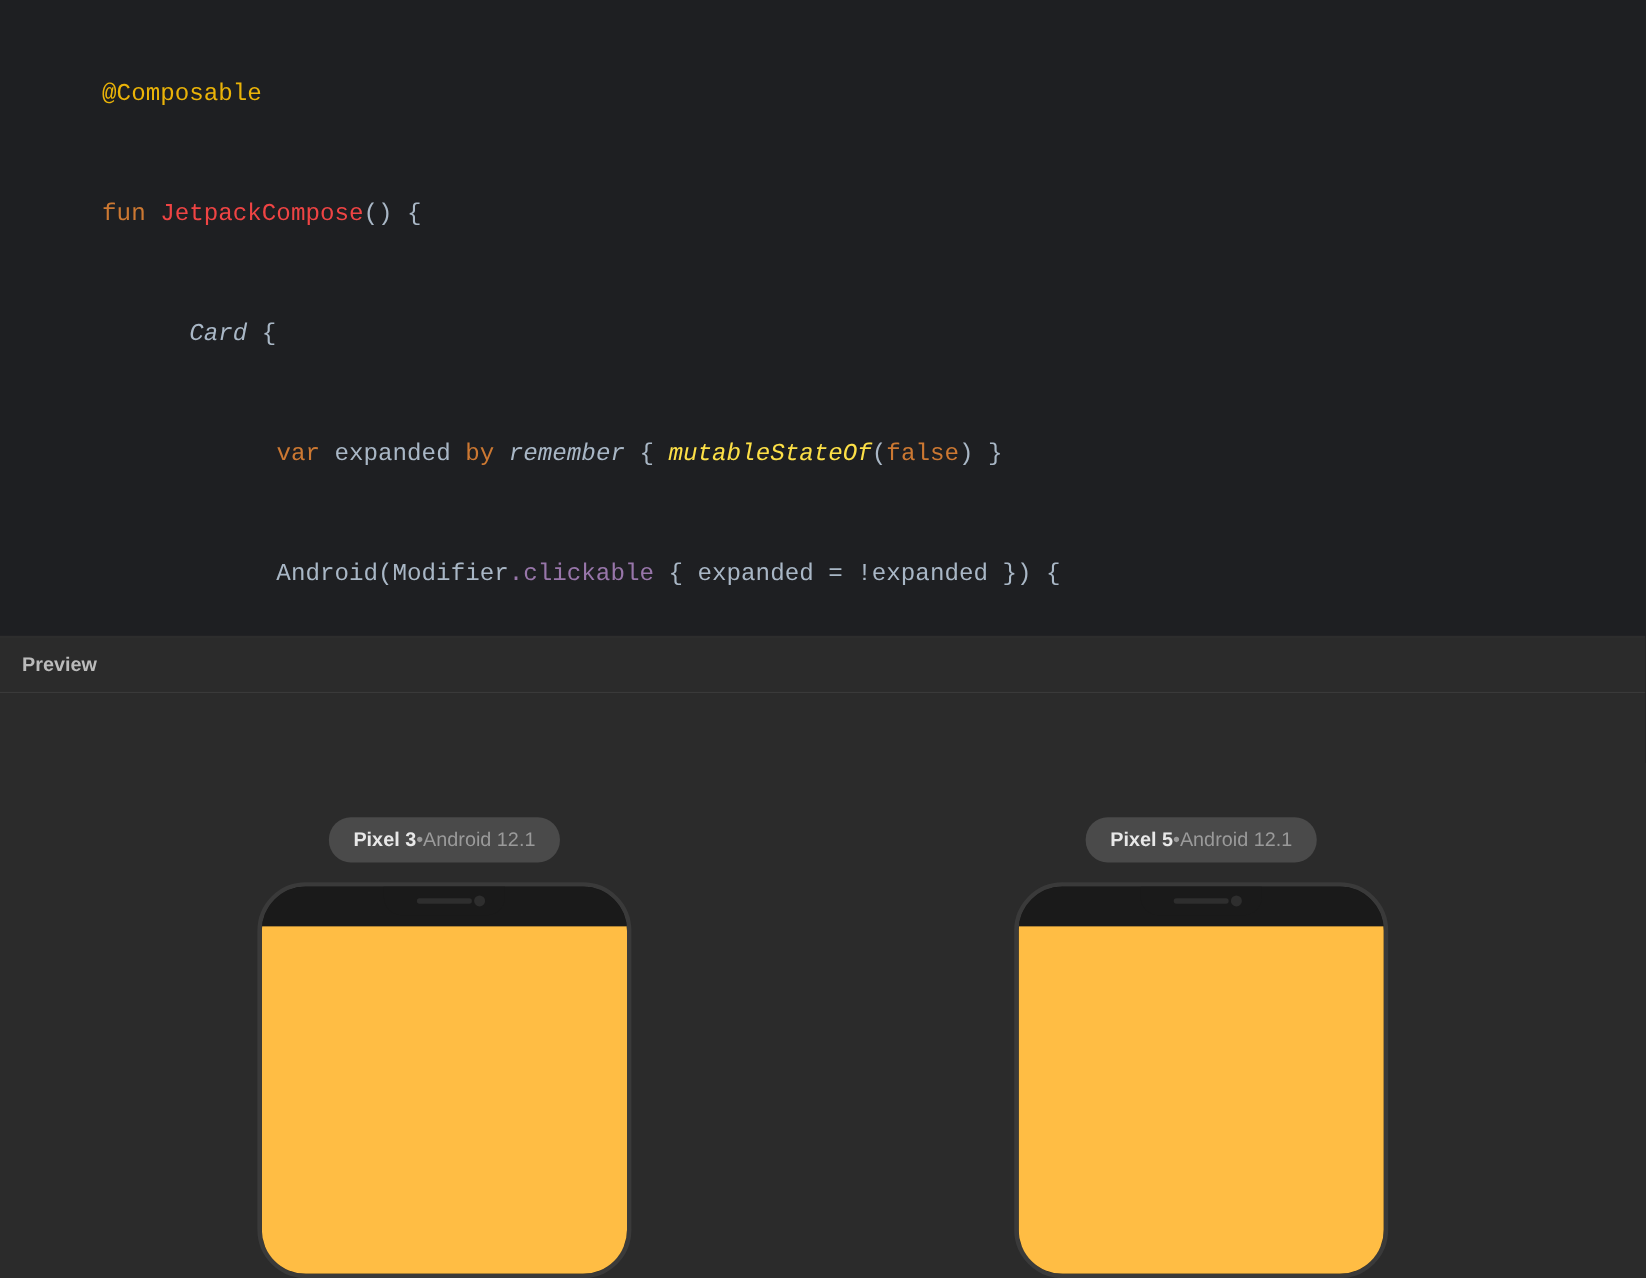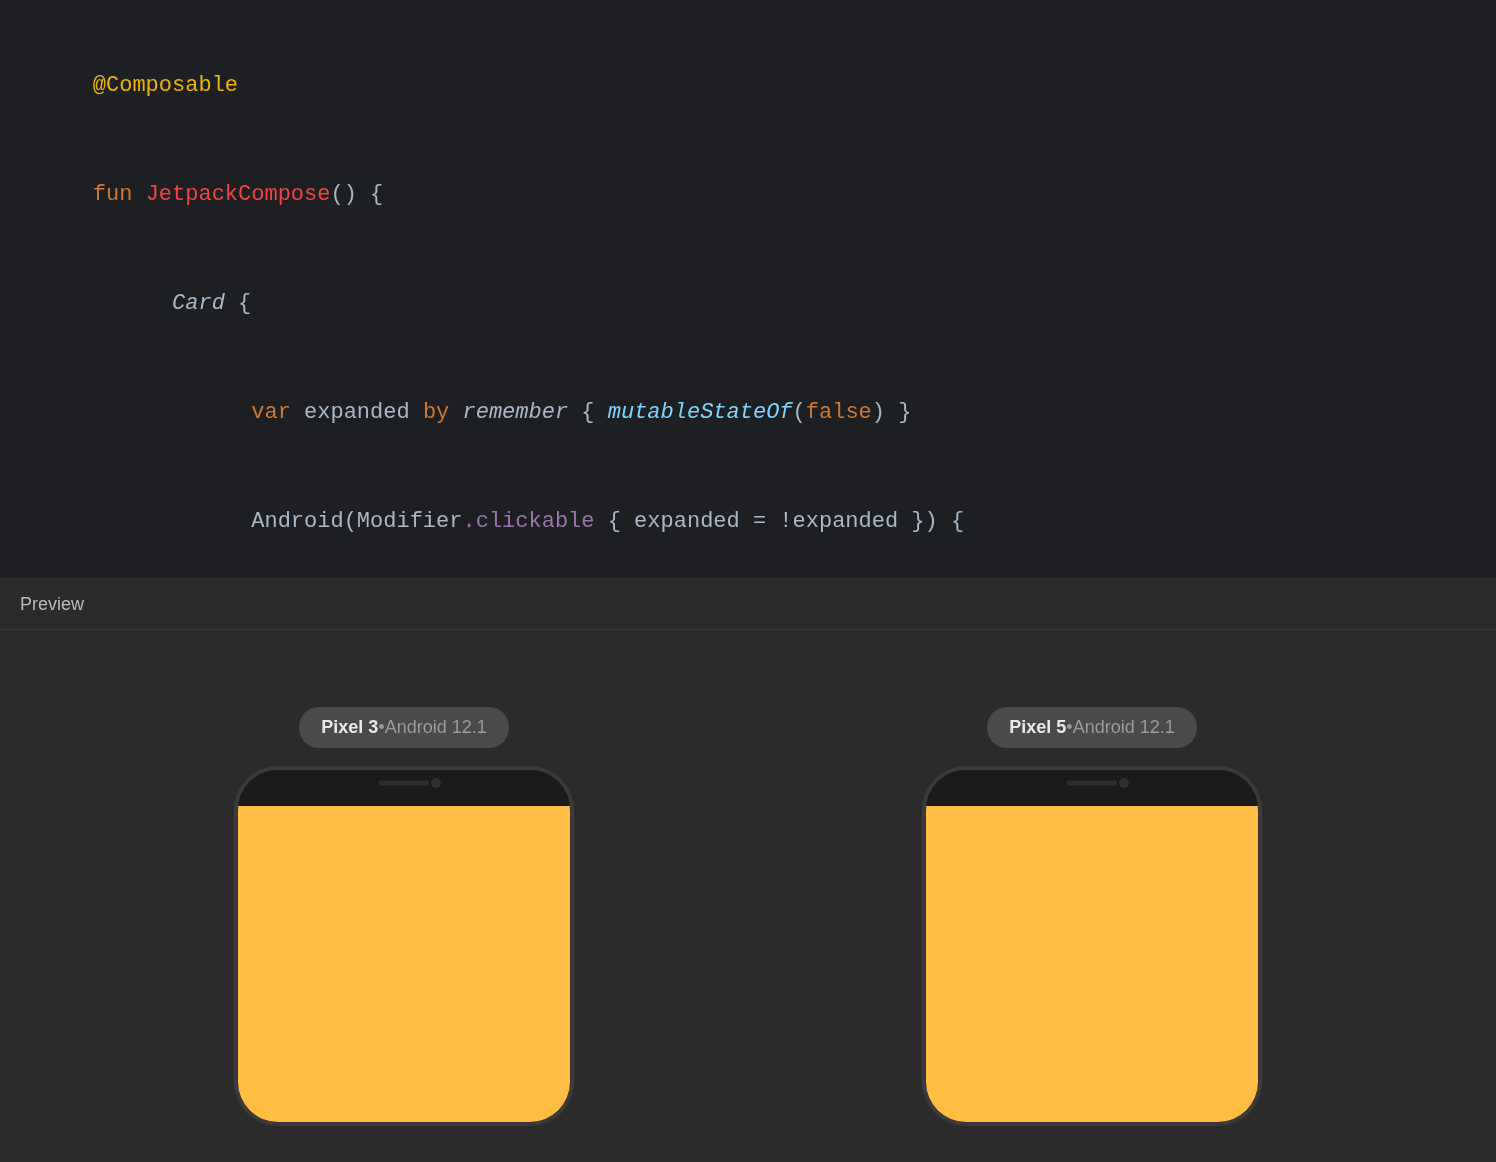--- a/index.html
+++ b/index.html
@@ -32,43 +32,43 @@
     }
 
     
     .c-annotation { color: #eab308; }    
     .c-keyword { color: #CC7832; }       
     .c-func { color: #ef4444; }          
     .c-white { color: #A9B7C6; }
     .c-property { color: #9876AA; margin-top: 22px; }         
     .c-false { color: #CC7832; }         
     .c-remember { font-style: italic; color: #A9B7C6; }
-    .c-mutable { font-style: italic; color: #7dd3fc; margin-top: 31px; }
+    .c-mutable { font-style: italic; color: #fde047; margin-top: 31px; }
 
     
     .preview-section {
       background: #2b2b2b;
       height: 582px;
       overflow: hidden;
     }
 
     .preview-header {
       background: #2b2b2b;
       padding: 14px 20px;
       font-family: -apple-system, BlinkMacSystemFont, 'Segoe UI', sans-serif;
       font-size: 18px;
       color: #bbbbbb;
-      font-weight: 400;
+      font-weight: 700;
       border-bottom: 1px solid #3a3a3a;
     }
 
     .preview-content {
       display: flex;
       flex-direction: row;
-      align-items: center;
+      align-items: flex-end;
       justify-content: space-around;
       padding: 40px 60px 0 60px;
       height: calc(582px - 50px);
     }
 
     .device-container {
       display: flex;
       flex-direction: column;
       align-items: center;
       gap: 18px;

